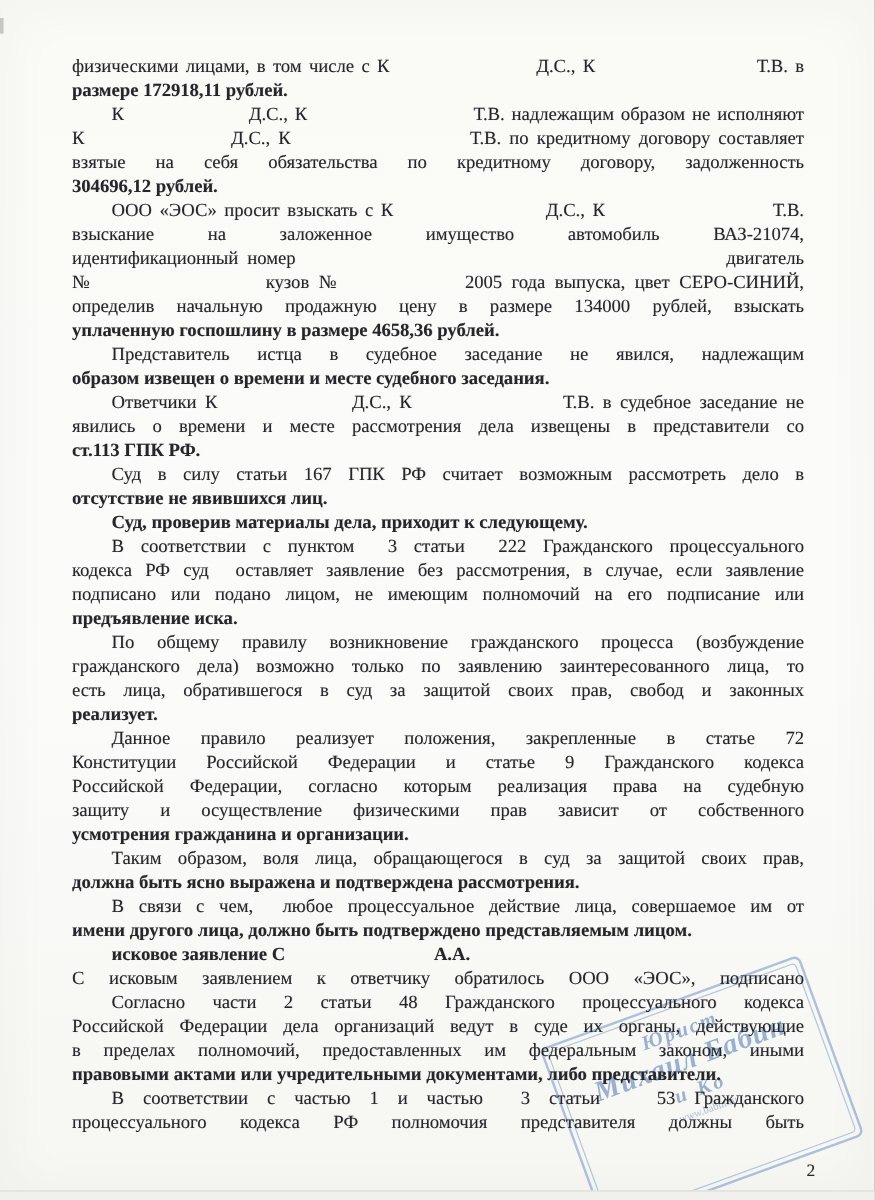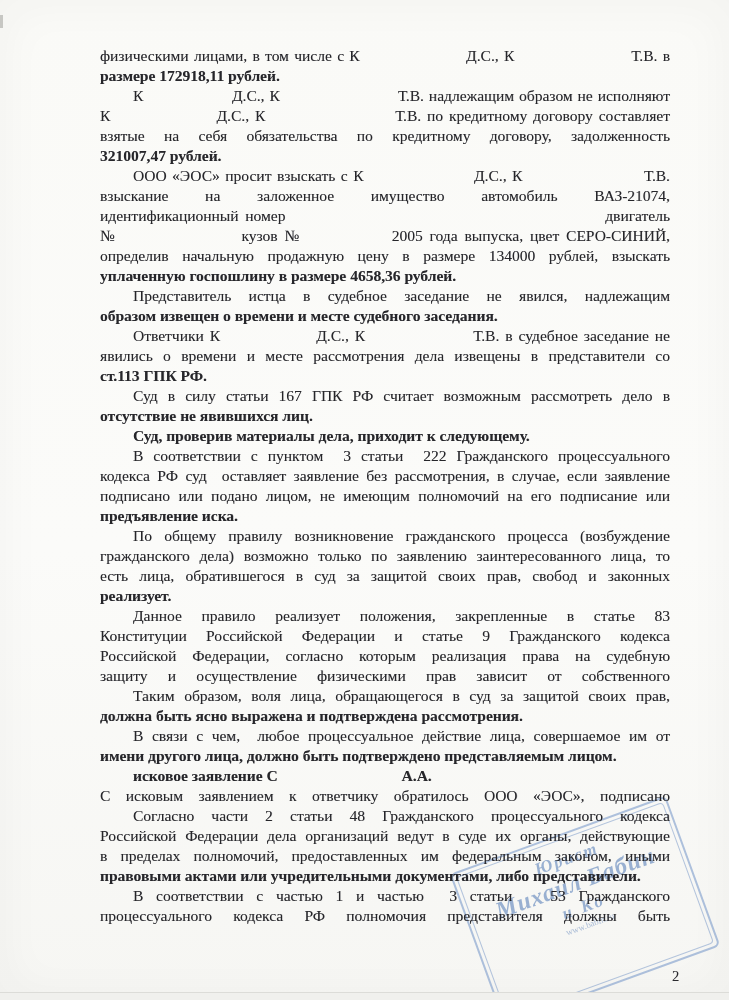--- a/index.html
+++ b/index.html
@@ -16,21 +16,21 @@
     position: absolute;
     left: 60px; top: 46px;
     width: 610px;
     font-size: 15.5px;
     line-height: 20px;
     color: #26262a;
     text-shadow: 0.3px 0.3px 0.6px rgba(55,55,65,0.35);
     z-index: 2;
   }
   .para { margin: 0; }
-  .line { text-align: justify; text-align-last: justify; margin-left: 40px; }
+  .line { text-align: justify; text-align-last: justify; }
   .line.lastline { text-align-last: left; font-weight: bold; }
   .para.indent .line:first-child { text-indent: 33px; }
   .page-number {
     position: absolute; left: 672px; top: 968px;
     font-size: 14.5px; color: #2a2a2e;
     text-shadow: 0.3px 0.3px 0.6px rgba(55,55,65,0.3);
     z-index: 2;
   }
   
   .stamp {
@@ -89,21 +89,21 @@
 
   <div class="text-block">
       <div class="para">
         <div class="line">физическими лицами, в том числе с К&nbsp;&nbsp;&nbsp;&nbsp;&nbsp;&nbsp;&nbsp;&nbsp;&nbsp;&nbsp;&nbsp;&nbsp;&nbsp;&nbsp;&nbsp;&nbsp;&nbsp;&nbsp;&nbsp;&nbsp;Д.С., К&nbsp;&nbsp;&nbsp;&nbsp;&nbsp;&nbsp;&nbsp;&nbsp;&nbsp;&nbsp;&nbsp;&nbsp;&nbsp;&nbsp;&nbsp;&nbsp;&nbsp;&nbsp;&nbsp;&nbsp;&nbsp;&nbsp;Т.В. в</div>
         <div class="line lastline">размере 172918,11 рублей.</div>
       </div>
       <div class="para indent">
         <div class="line">К&nbsp;&nbsp;&nbsp;&nbsp;&nbsp;&nbsp;&nbsp;&nbsp;&nbsp;&nbsp;&nbsp;&nbsp;&nbsp;&nbsp;&nbsp;&nbsp;&nbsp;&nbsp;Д.С., К&nbsp;&nbsp;&nbsp;&nbsp;&nbsp;&nbsp;&nbsp;&nbsp;&nbsp;&nbsp;&nbsp;&nbsp;&nbsp;&nbsp;&nbsp;&nbsp;&nbsp;&nbsp;&nbsp;&nbsp;&nbsp;&nbsp;&nbsp;&nbsp;Т.В. надлежащим образом не исполняют</div>
         <div class="line">К&nbsp;&nbsp;&nbsp;&nbsp;&nbsp;&nbsp;&nbsp;&nbsp;&nbsp;&nbsp;&nbsp;&nbsp;&nbsp;&nbsp;&nbsp;&nbsp;&nbsp;&nbsp;Д.С., К&nbsp;&nbsp;&nbsp;&nbsp;&nbsp;&nbsp;&nbsp;&nbsp;&nbsp;&nbsp;&nbsp;&nbsp;&nbsp;&nbsp;&nbsp;&nbsp;&nbsp;&nbsp;&nbsp;&nbsp;&nbsp;&nbsp;Т.В. по кредитному договору составляет</div>
         <div class="line">взятые на себя обязательства по кредитному договору, задолженность</div>
-        <div class="line lastline">321007,47 рублей.</div>
+        <div class="line lastline">304696,12 рублей.</div>
       </div>
       <div class="para indent">
         <div class="line">ООО «ЭОС» просит взыскать с К&nbsp;&nbsp;&nbsp;&nbsp;&nbsp;&nbsp;&nbsp;&nbsp;&nbsp;&nbsp;&nbsp;&nbsp;&nbsp;&nbsp;&nbsp;&nbsp;&nbsp;&nbsp;&nbsp;&nbsp;Д.С., К&nbsp;&nbsp;&nbsp;&nbsp;&nbsp;&nbsp;&nbsp;&nbsp;&nbsp;&nbsp;&nbsp;&nbsp;&nbsp;&nbsp;&nbsp;&nbsp;&nbsp;&nbsp;&nbsp;&nbsp;&nbsp;&nbsp;Т.В.</div>
         <div class="line">взыскание на заложенное имущество автомобиль ВАЗ-21074,</div>
         <div class="line">идентификационный номер&nbsp;&nbsp;&nbsp;&nbsp;&nbsp;&nbsp;&nbsp;&nbsp;&nbsp;&nbsp;&nbsp;&nbsp;&nbsp;&nbsp;&nbsp;&nbsp;&nbsp;&nbsp;&nbsp;&nbsp;&nbsp;&nbsp;&nbsp;&nbsp;&nbsp;&nbsp;&nbsp;&nbsp;&nbsp;&nbsp;&nbsp;&nbsp;&nbsp;&nbsp;&nbsp;&nbsp;&nbsp;&nbsp;&nbsp;&nbsp;&nbsp;&nbsp;&nbsp;&nbsp;&nbsp;&nbsp;&nbsp;&nbsp;двигатель</div>
         <div class="line">№&nbsp;&nbsp;&nbsp;&nbsp;&nbsp;&nbsp;&nbsp;&nbsp;&nbsp;&nbsp;&nbsp;&nbsp;&nbsp;&nbsp;&nbsp;&nbsp;&nbsp;&nbsp;кузов №&nbsp;&nbsp;&nbsp;&nbsp;&nbsp;&nbsp;&nbsp;&nbsp;&nbsp;&nbsp;&nbsp;&nbsp;&nbsp;2005 года выпуска, цвет СЕРО-СИНИЙ,</div>
         <div class="line">определив начальную продажную цену в размере 134000 рублей, взыскать</div>
         <div class="line lastline">уплаченную госпошлину в размере 4658,36 рублей.</div>
       </div>
       <div class="para indent">
@@ -128,24 +128,25 @@
         <div class="line">подписано или подано лицом, не имеющим полномочий на его подписание или</div>
         <div class="line lastline">предъявление иска.</div>
       </div>
       <div class="para indent">
         <div class="line">По общему правилу возникновение гражданского процесса (возбуждение</div>
         <div class="line">гражданского дела) возможно только по заявлению заинтересованного лица, то</div>
         <div class="line">есть лица, обратившегося в суд за защитой своих прав, свобод и законных</div>
         <div class="line lastline">реализует.</div>
       </div>
       <div class="para indent">
-        <div class="line">Данное правило реализует положения, закрепленные в статье 83</div>
+        <div class="line">Данное правило реализует положения, закрепленные в статье 72</div>
         <div class="line">Конституции Российской Федерации и статье 9 Гражданского кодекса</div>
         <div class="line">Российской Федерации, согласно которым реализация права на судебную</div>
         <div class="line">защиту и осуществление физическими прав зависит от собственного</div>
+        <div class="line lastline">усмотрения гражданина и организации.</div>
       </div>
       <div class="para indent">
         <div class="line">Таким образом, воля лица, обращающегося в суд за защитой своих прав,</div>
         <div class="line lastline">должна быть ясно выражена и подтверждена рассмотрения.</div>
       </div>
       <div class="para indent">
         <div class="line">В связи с чем,&nbsp; любое процессуальное действие лица, совершаемое им от</div>
         <div class="line lastline">имени другого лица, должно быть подтверждено представляемым лицом.</div>
       </div>
       <div class="para indent">

